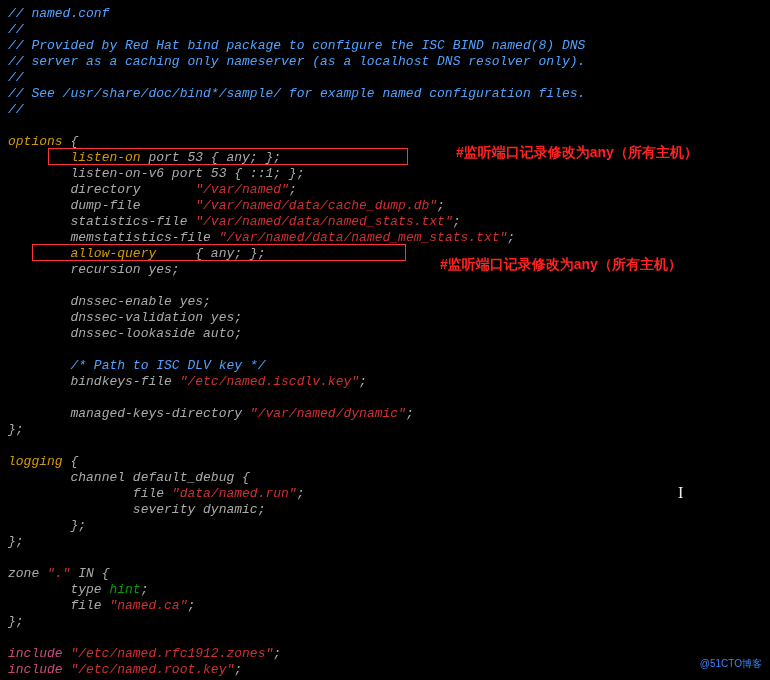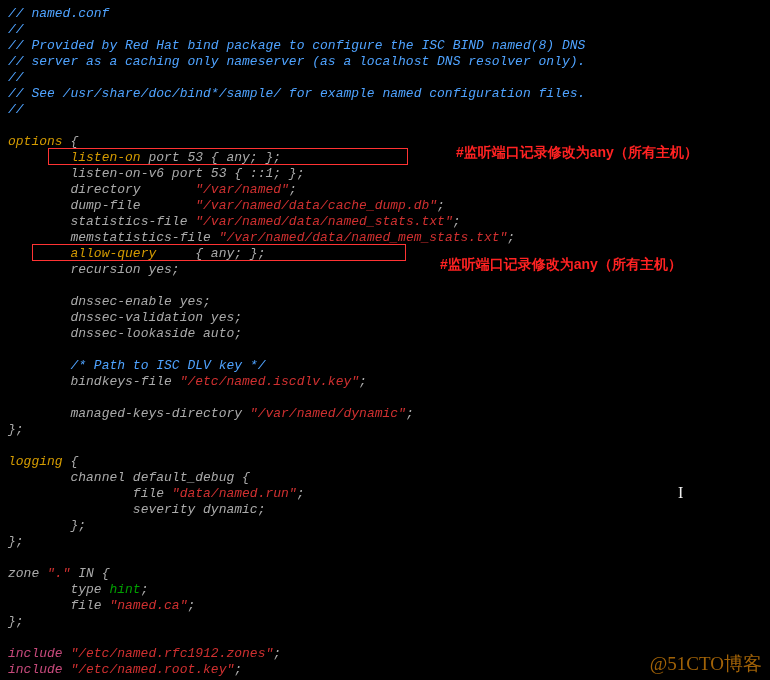--- a/index.html
+++ b/index.html
@@ -40,23 +40,23 @@
     color: #ff2222;
     font-family: "Microsoft YaHei", Arial, sans-serif;
     font-size: 14px;
     font-weight: bold;
     white-space: nowrap;
   }
   .watermark {
     position: absolute;
     right: 8px;
     bottom: 8px;
-    color: #a16207;
-    font-family: Liberation Serif, serif;
-    font-size: 19px;
+    color: #3b82f6;
+    font-family: Liberation Sans, sans-serif;
+    font-size: 10px;
     pointer-events: none;
   }
   .cursor {
     position: absolute;
     color: #eee;
     font-size: 16px;
     font-family: serif;
     pointer-events: none;
   }
 </style>

